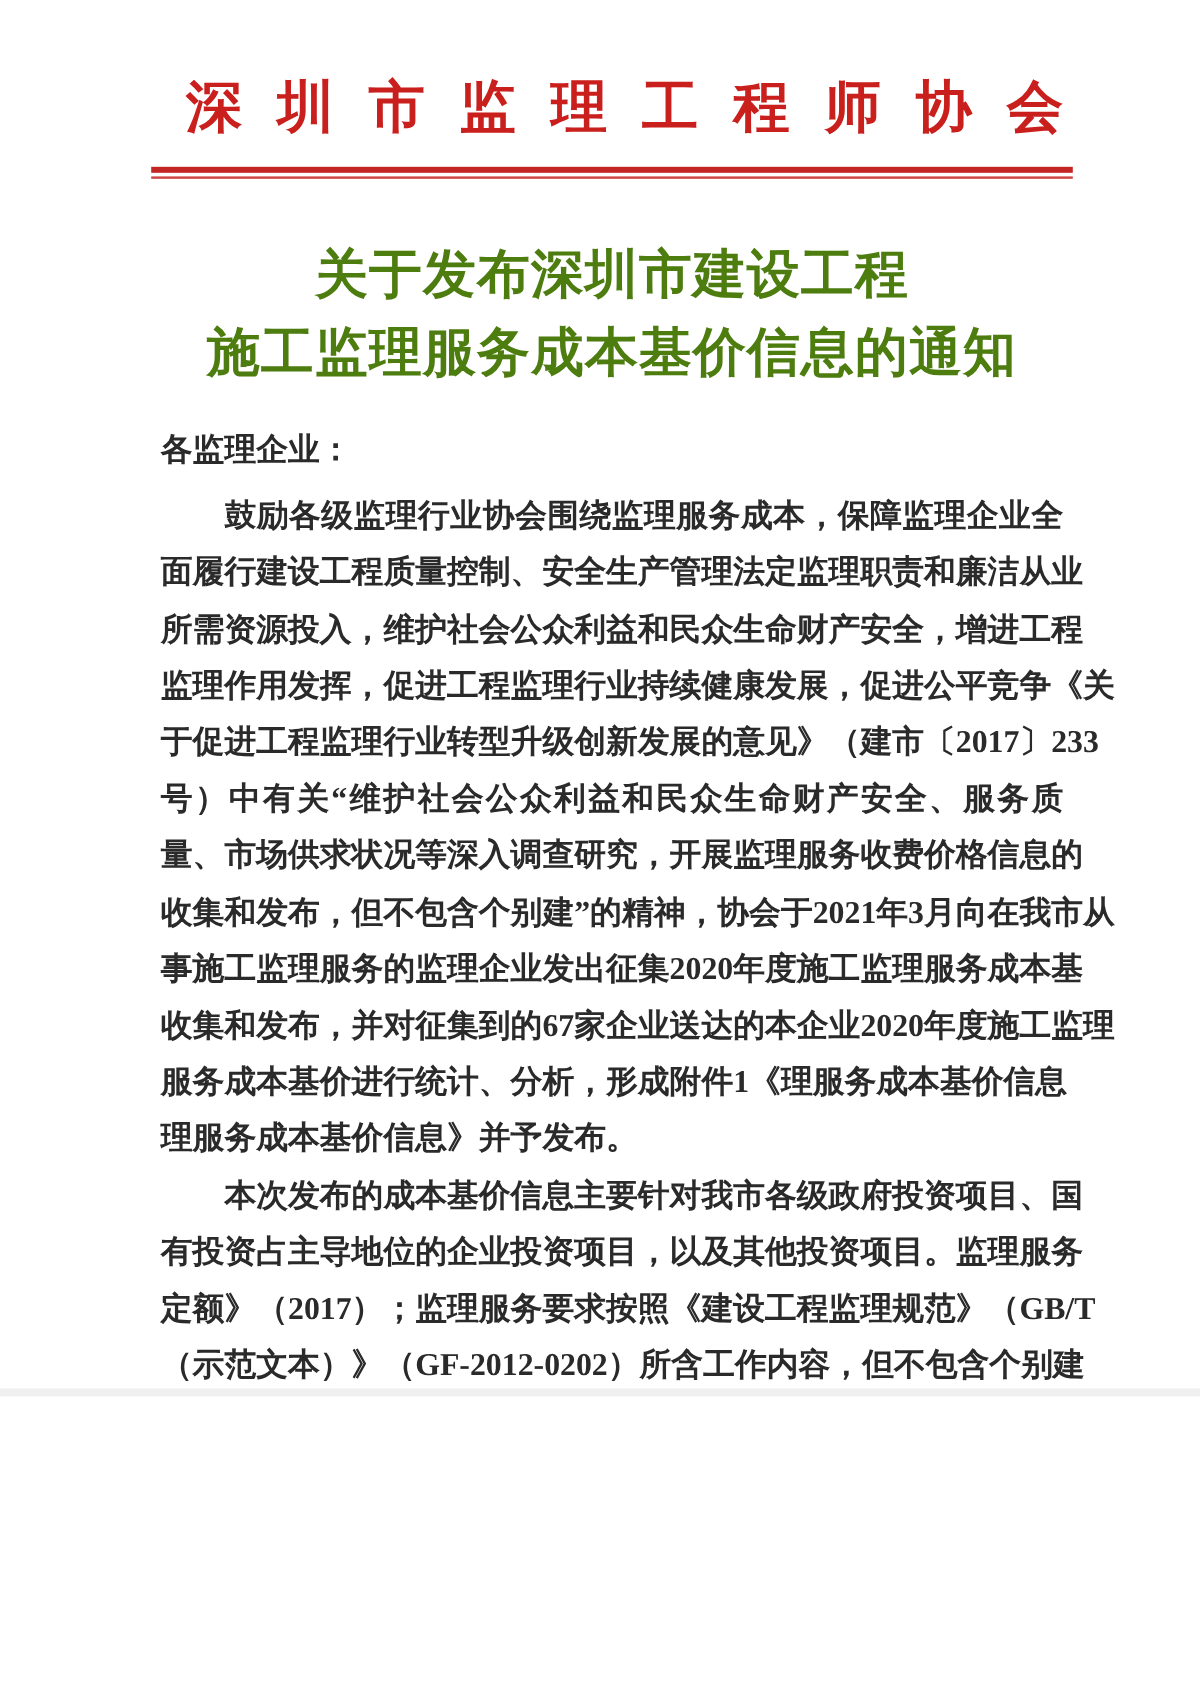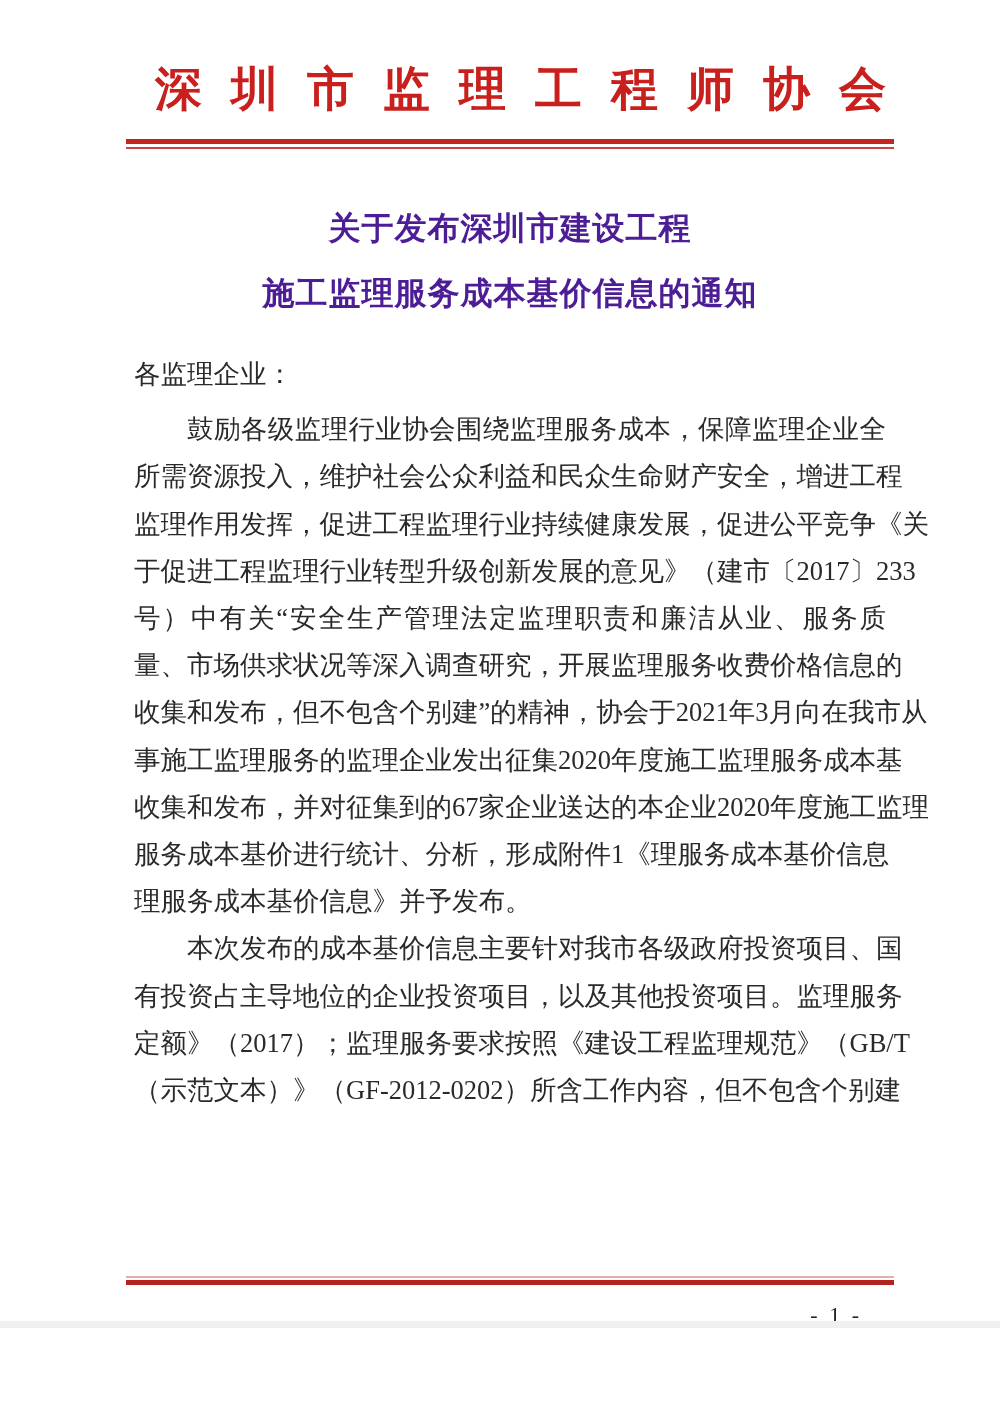--- a/index.html
+++ b/index.html
@@ -1,28 +1,29 @@
 <!DOCTYPE html>
 <html><head>
 <meta charset="utf-8">
 <style>
   html, body { margin: 0; padding: 0; background: #ffffff; }
   .page {
     position: relative;
     width: 1000px;
-    height: 1328px;
+    height: 1164px;
     background: #ffffff;
     overflow: hidden;
     font-family: "Liberation Serif", "DejaVu Serif", serif;
     color: #2a2a2a;
   }
   .content-col {
     position: absolute;
     left: 126px;
     width: 768px;
+    font-weight: bold;
   }
   
   .org-header {
     top: 58px;
     text-align: center;
     font-size: 47px;
     font-weight: bold;
     color: #c9201d;
     letter-spacing: 29px;
     padding-left: 29px;
@@ -30,24 +31,24 @@
     white-space: nowrap;
   }
   
   .head-rule { top: 139px; }
   .head-rule .bar-thick { height: 5px; background: #c32522; }
   .head-rule .bar-thin  { height: 2px; background: #cd4341; margin-top: 3px; }
   
   .doc-title {
     top: 196px;
     text-align: center;
-    font-size: 32px;
+    font-size: 44px;
     line-height: 65px;
     font-weight: 900;
-    color: #4c1d95;
+    color: #4d7c0f;
     letter-spacing: 1px;
   }
   
   .doc-body {
     top: 351px;
     padding: 0 8px;
     box-sizing: border-box;
     font-size: 26.5px;
     line-height: 47.2px;
   }
@@ -94,24 +95,25 @@
   <div class="content-col doc-title">
     <div>关于发布深圳市建设工程</div>
     <div>施工监理服务成本基价信息的通知</div>
   </div>
 
   <div class="content-col doc-body">
     <div class="bline end salutation">各监理企业：</div>
 
     <div>
       <div class="bline ind">鼓励各级监理行业协会围绕监理服务成本，保障监理企业全</div>
+      <div class="bline">面履行建设工程质量控制、安全生产管理法定监理职责和廉洁从业</div>
       <div class="bline">所需资源投入，维护社会公众利益和民众生命财产安全，增进工程</div>
       <div class="bline">监理作用发挥，促进工程监理行业持续健康发展，促进公平竞争《关</div>
       <div class="bline">于促进工程监理行业转型升级创新发展的意见》（建市〔2017〕233</div>
-      <div class="bline">号）中有关“安全生产管理法定监理职责和廉洁从业、服务质</div>
+      <div class="bline">号）中有关“维护社会公众利益和民众生命财产安全、服务质</div>
       <div class="bline">量、市场供求状况等深入调查研究，开展监理服务收费价格信息的</div>
       <div class="bline">收集和发布，但不包含个别建”的精神，协会于2021年3月向在我市从</div>
       <div class="bline">事施工监理服务的监理企业发出征集2020年度施工监理服务成本基</div>
       <div class="bline">收集和发布，并对征集到的67家企业送达的本企业2020年度施工监理</div>
       <div class="bline">服务成本基价进行统计、分析，形成附件1《理服务成本基价信息</div>
       <div class="bline end">理服务成本基价信息》并予发布。</div>
     </div>
 
     <div>
       <div class="bline ind">本次发布的成本基价信息主要针对我市各级政府投资项目、国</div>

